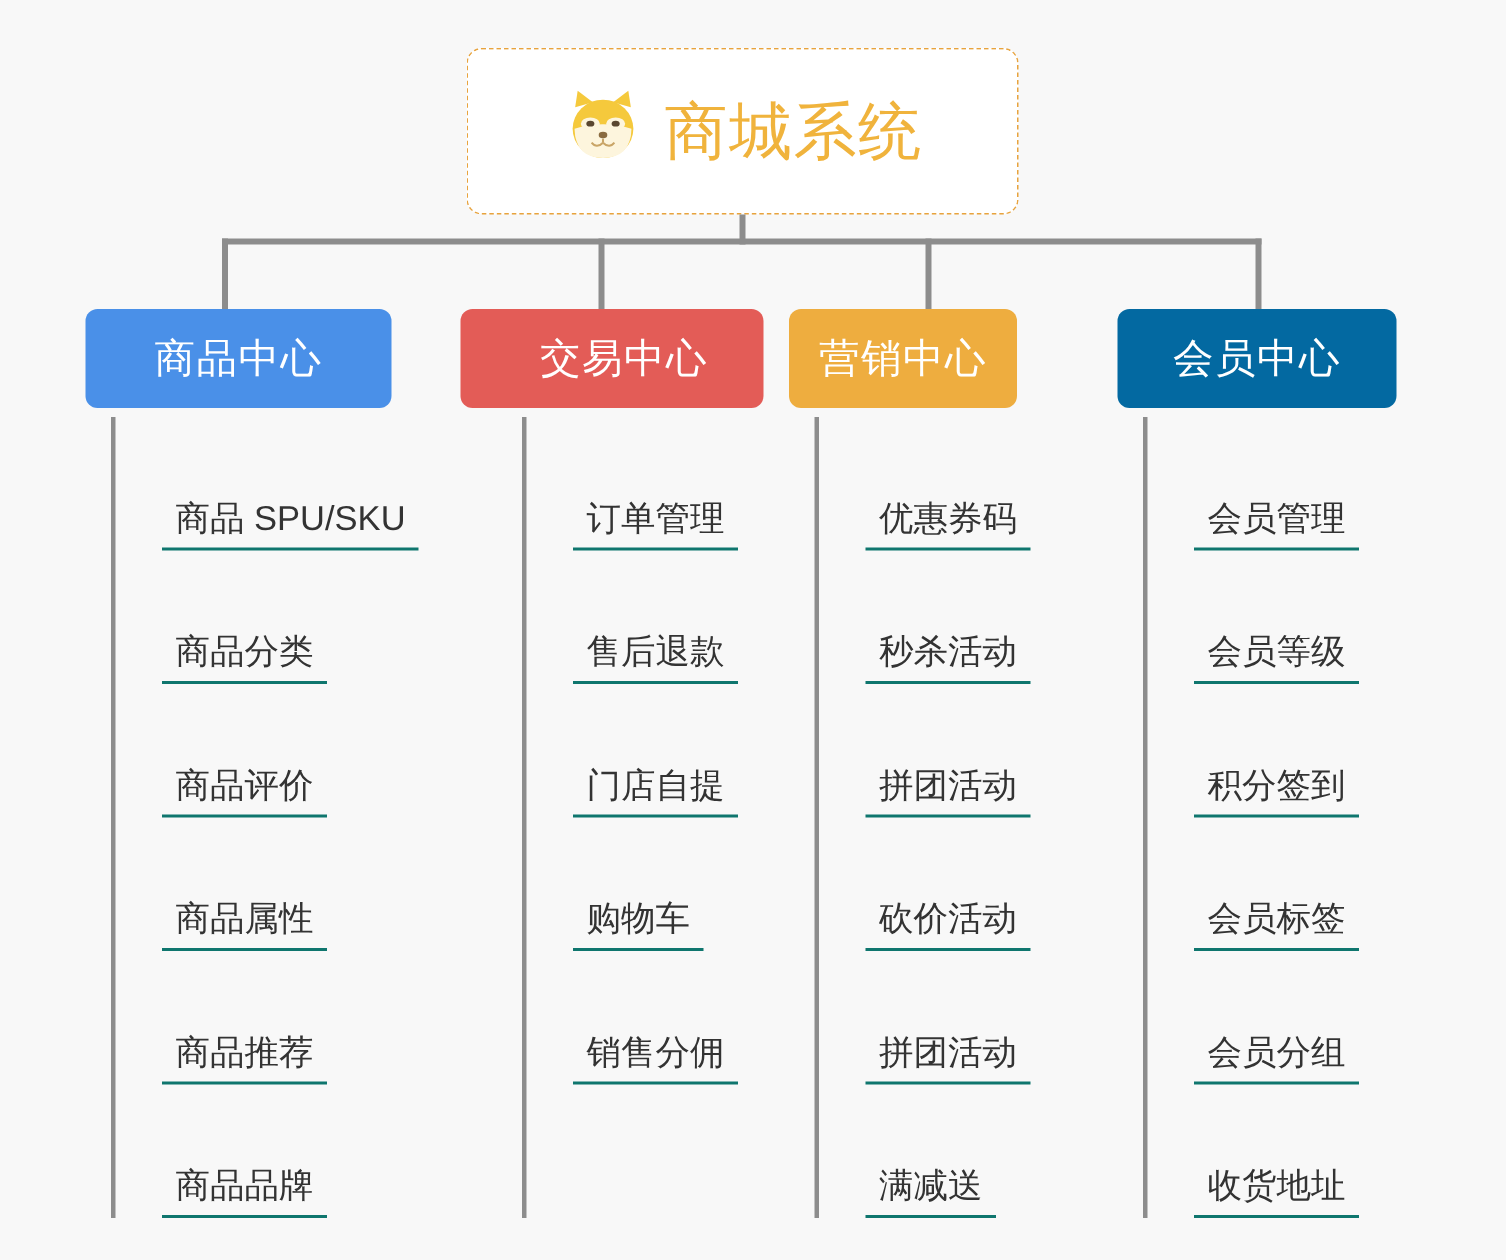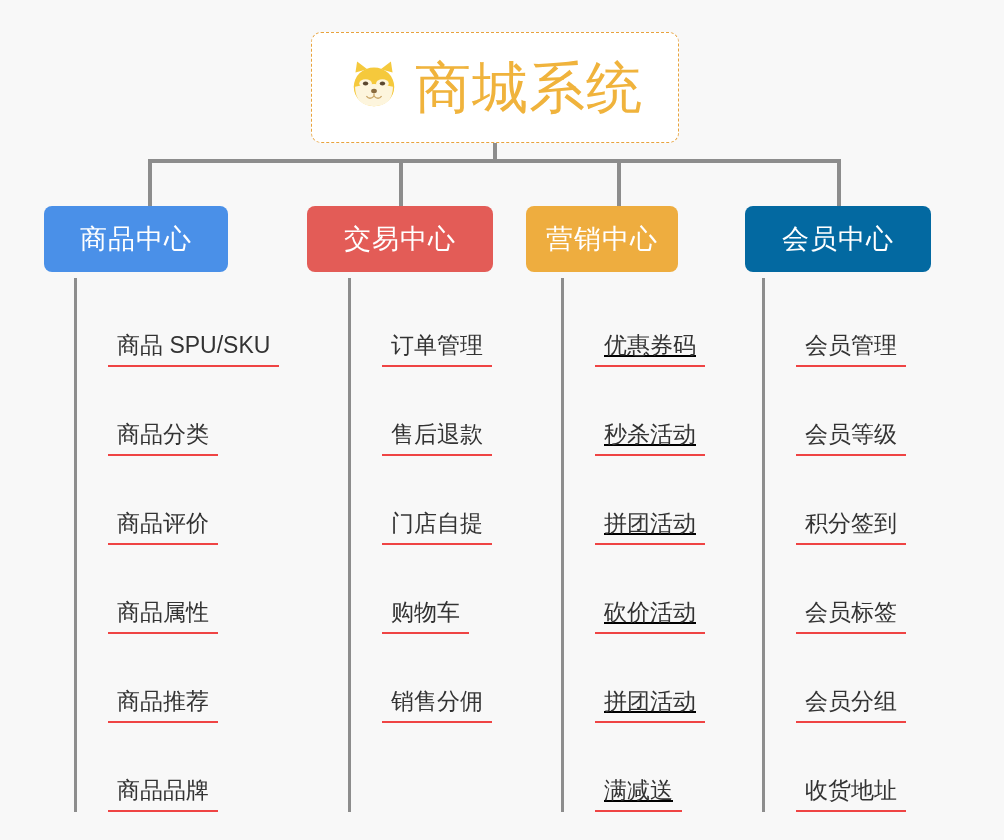--- a/index.html
+++ b/index.html
@@ -31,21 +31,21 @@
     background: #ffffff;
     border: 1px dashed #e8a33d;
     border-radius: 10px;
     display: flex;
     align-items: center;
     justify-content: center;
     gap: 14px;
   }
   #root-node .root-title {
     color: #f0b33c;
-    font-size: 56px;
+    font-size: 42px;
     line-height: 1;
     letter-spacing: 1px;
     white-space: nowrap;
   }
   .shiba {
     width: 54px;
     height: 54px;
     flex: 0 0 54px;
   }
 
@@ -87,21 +87,21 @@
     position: relative;
     height: 89px;
     box-sizing: border-box;
     display: flex;
     align-items: flex-end;
     padding-left: 34px;
   }
   .leaf-label {
     display: inline-block;
     padding: 0 9px 7px 9px;
-    border-bottom: 2px solid #ef4444;
+    border-bottom: 2px solid #0f766e;
     font-size: 23px;
     color: #333333;
     line-height: 1.1;
     white-space: nowrap;
   }
 </style>
 </head>
 <body>
 
 <div id="canvas">
@@ -136,24 +136,24 @@
 
   <div class="conn conn-v" style="left:493px; top:143px; height:20px;"></div>
 
   <div class="conn conn-h" style="left:148px; top:159px; width:693px;"></div>
 
   <div class="conn conn-v" style="left:148px; top:159px; height:47px;"></div>
   <div class="conn conn-v" style="left:399px; top:159px; height:47px;"></div>
   <div class="conn conn-v" style="left:617px; top:159px; height:47px;"></div>
   <div class="conn conn-v" style="left:837px; top:159px; height:47px;"></div>
 
-  <div class="cat-header" style="left: 44px; top: 206px; width: 184px; background: rgb(74, 144, 232);">
+  <div class="cat-header" style="left: 57px; top: 206px; width: 204px; background: rgb(74, 144, 232);">
     <span>商品中心</span>
   </div>
-  <div class="cat-header" style="left: 307px; top: 206px; width: 186px; background: rgb(227, 92, 87);">
+  <div class="cat-header" style="left: 307px; top: 206px; width: 186px; background: rgb(227, 92, 87); padding-left: 16px;">
     <span>交易中心</span>
   </div>
   <div class="cat-header" style="left: 526px; top: 206px; width: 152px; background: rgb(238, 173, 63);">
     <span>营销中心</span>
   </div>
   <div class="cat-header" style="left: 745px; top: 206px; width: 186px; background: #0369a1;">
     <span>会员中心</span>
   </div>
 
   <div class="leaf-col" style="left:74px;">
@@ -190,21 +190,21 @@
         <span class="leaf-label">门店自提</span>
       </div>
     <div class="leaf-item">
         <span class="leaf-label">购物车</span>
       </div>
     <div class="leaf-item">
         <span class="leaf-label">销售分佣</span>
       </div>
   </div>
 
-  <div class="leaf-col" style="left:561px;text-decoration:underline;">
+  <div class="leaf-col" style="left:543px;">
     <div class="spine" style="height:534px;"></div>
     <div class="leaf-item">
         <span class="leaf-label">优惠券码</span>
       </div>
     <div class="leaf-item">
         <span class="leaf-label">秒杀活动</span>
       </div>
     <div class="leaf-item">
         <span class="leaf-label">拼团活动</span>
       </div>

